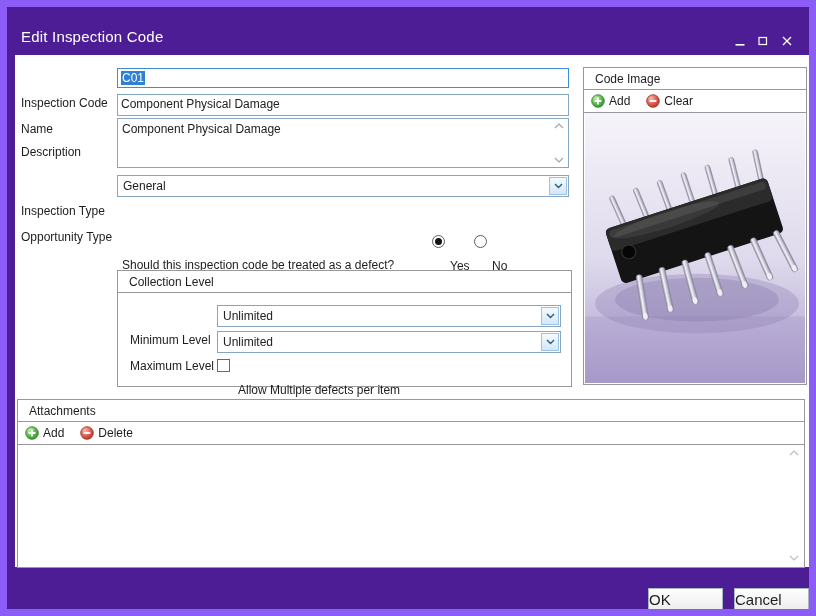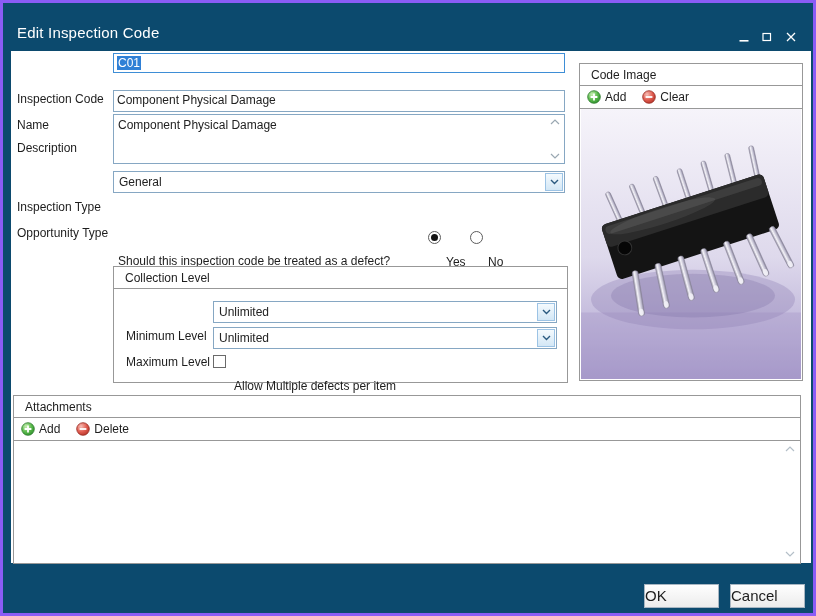--- a/index.html
+++ b/index.html
@@ -1,19 +1,19 @@
 <!DOCTYPE html>
 <html><head>
 <meta charset="utf-8">
 <style>
   * { margin:0; padding:0; box-sizing:border-box; }
   html,body { background:#2a2a2a; }
   body { width:816px; height:616px; font-family:"Liberation Sans", sans-serif; }
-  .window { position:relative; width:816px; height:616px; background:#0c4a6e;
-            border:3px solid #8b5cf6; overflow:hidden; font-size:12px; color:#222; }
+  .window { position:relative; width:816px; height:616px; background:#4c1d95;
+            border:7px solid #8b5cf6; overflow:hidden; font-size:12px; color:#222; }
 
   
   .titlebar { position:absolute; left:0; top:0; width:100%; height:48px; }
   .title { position:absolute; left:14px; top:21px; font-size:15px; color:#ffffff; letter-spacing:0.2px; }
   .winbtn { position:absolute; top:26px; width:18px; height:16px; display:flex;
             align-items:center; justify-content:center; cursor:default; }
 
   
   .content { position:absolute; left:8px; top:48px; width:800px; height:512px; background:#ffffff; }
 
@@ -100,21 +100,21 @@
     <span class="winbtn" style="right:13px">
       <svg width="10" height="10">
           <path d="M1 1 L9 9 M9 1 L1 9" stroke="#fff" stroke-width="1.3"></path>
         </svg>
     </span>
   </div>
 
   <div class="content">
 
     <span class="lbl" style="left:6px;top:17px">Inspection Code</span>
-    <div class="input focused" style="left:102px;top:2px;width:452px;height:20px">
+    <div class="input focused" style="left:102px;top:13px;width:452px;height:20px">
       <span class="sel">C01</span>
     </div>
 
     <span class="lbl" style="left:6px;top:43px">Name</span>
     <div class="input" style="left:102px;top:39px;width:452px;height:22px">
       <span>Component Physical Damage</span>
     </div>
 
     <span class="lbl" style="left:6px;top:66px">Description</span>
     <div class="textarea" style="left:102px;top:63px;width:452px;height:50px">

